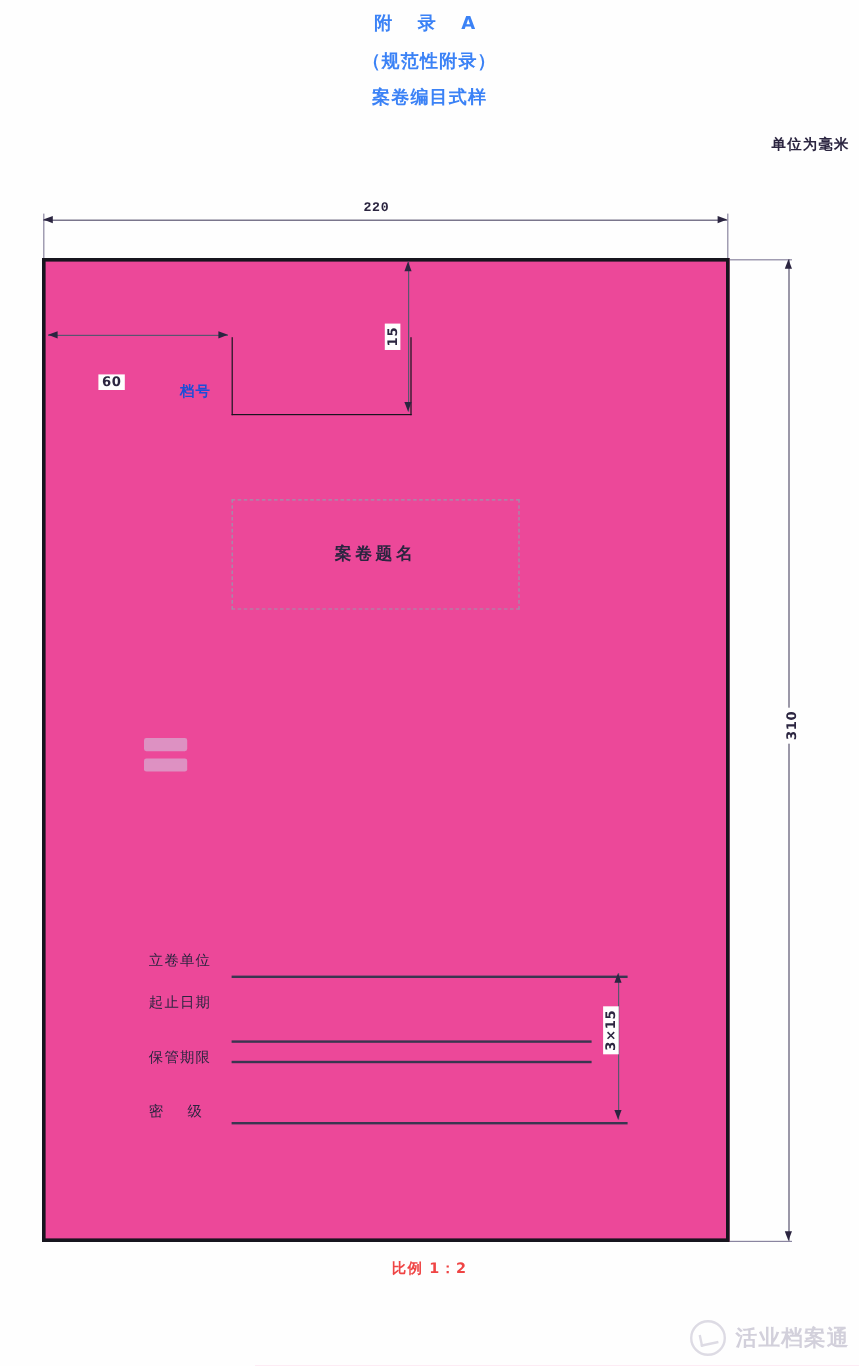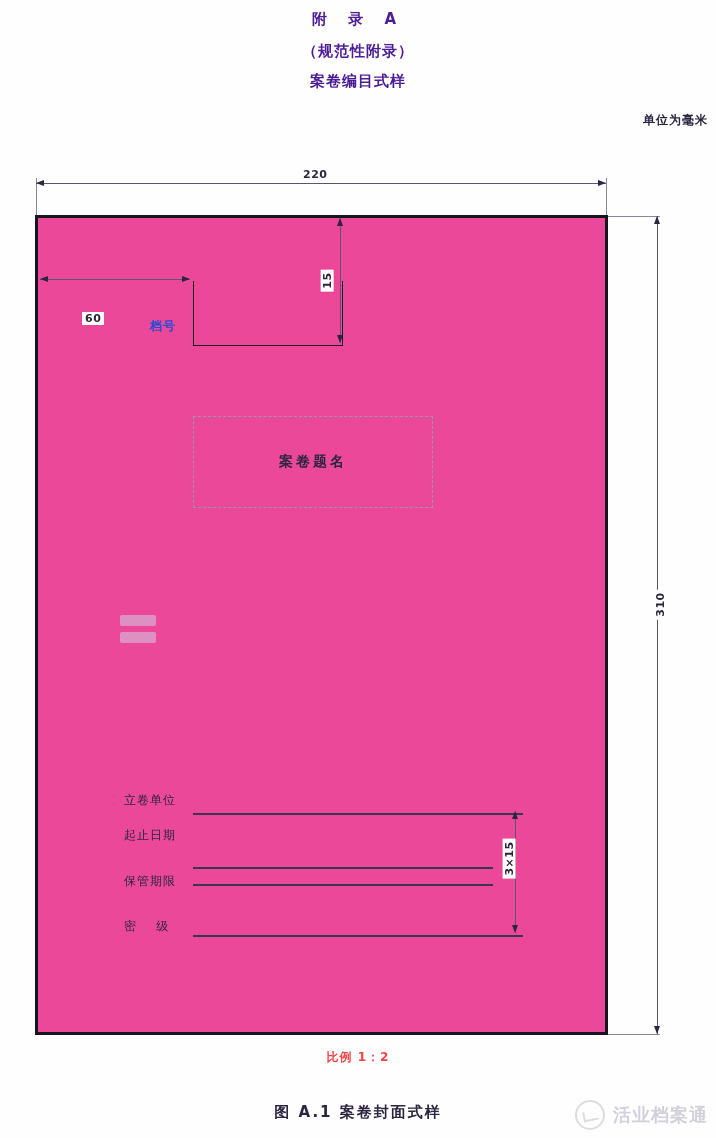--- a/index.html
+++ b/index.html
@@ -15,21 +15,21 @@
     font-family: "DejaVu Sans", "Liberation Sans", sans-serif;
     overflow: hidden;
   }
 
   
   .hdr {
     position: absolute;
     left: 0;
     width: 716px;
     text-align: center;
-    color: #4c1d95;
+    color: #3b82f6;
     font-weight: bold;
     letter-spacing: 2px;
   }
   #hdr-appendix { top: 10px;  font-size: 15px; letter-spacing: 8px; }
   #hdr-normative { top: 42px; font-size: 15px; letter-spacing: 1px; }
   #hdr-subtitle { top: 72px;  font-size: 15px; letter-spacing: 1px; }
 
   #unit-note {
     position: absolute;
     right: 8px;
@@ -258,21 +258,21 @@
 
   <div id="unit-note">单位为毫米</div>
 
   <div class="ext-v" style="left:36px; top:178px; height:40px;"></div>
   <div class="ext-v" style="left:606px; top:178px; height:40px;"></div>
 
   <div class="dimline-h" style="left:36px; top:183px; width:570px;"></div>
   <div class="arrow left" style="left:36px; top:180px;"></div>
   <div class="arrow right" style="left:598px; top:180px;"></div>
 
-  <div class="dimtext" style="left:300px; top:168px;">220</div>
+  <div class="dimtext" style="left:300px; top:168px;font-family:Liberation Mono, monospace;">220</div>
 
   <div class="ext-h" style="left:608px; top:216px; width:52px;"></div>
   <div class="ext-h" style="left:608px; top:1034px; width:52px;"></div>
 
   <div class="dimline-v" style="left:657px; top:216px; height:818px;"></div>
   <div class="arrow up" style="left:654px; top:216px;"></div>
   <div class="arrow down" style="left:654px; top:1026px;"></div>
 
   <div class="dimtext vert" style="left:645px; top:598px;">310</div>
 
@@ -315,20 +315,19 @@
   <div class="arrow down" style="left:337px; top:335px;"></div>
   <div class="dimtext vert" style="left:316px; top:274px;">15</div>
 
   <div class="dimline-v" style="left:515px; top:811px; height:122px;"></div>
   <div class="arrow up" style="left:512px; top:811px;"></div>
   <div class="arrow down" style="left:512px; top:925px;"></div>
   <div class="dimtext vert" style="left:489px; top:852px;">3×15</div>
 
   <div id="scale-caption">比例 1：2</div>
 
-  <div id="figure-caption">图 A.1  案卷封面式样</div>
 
   <div id="corner-watermark">
     <div id="corner-watermark-icon"></div>
     <div id="corner-watermark-text">活业档案通</div>
   </div>
 
 </div>
 
 </body></html>

